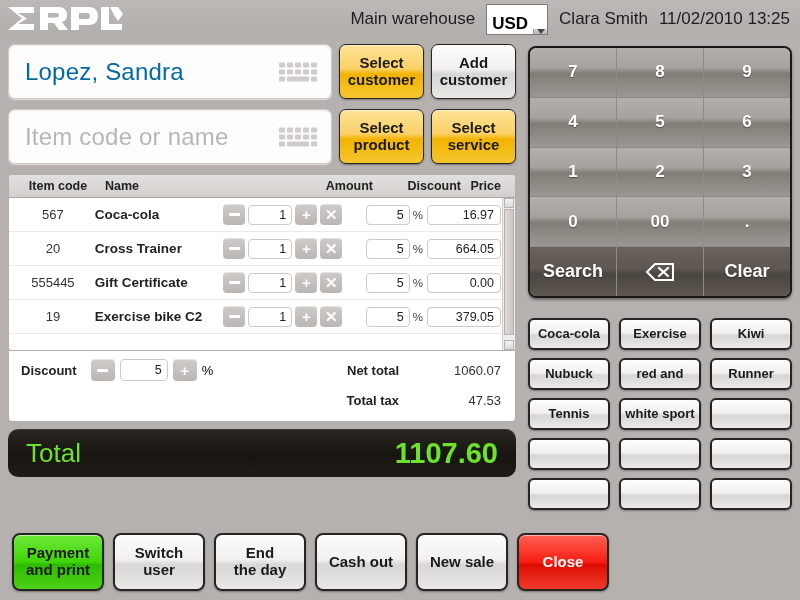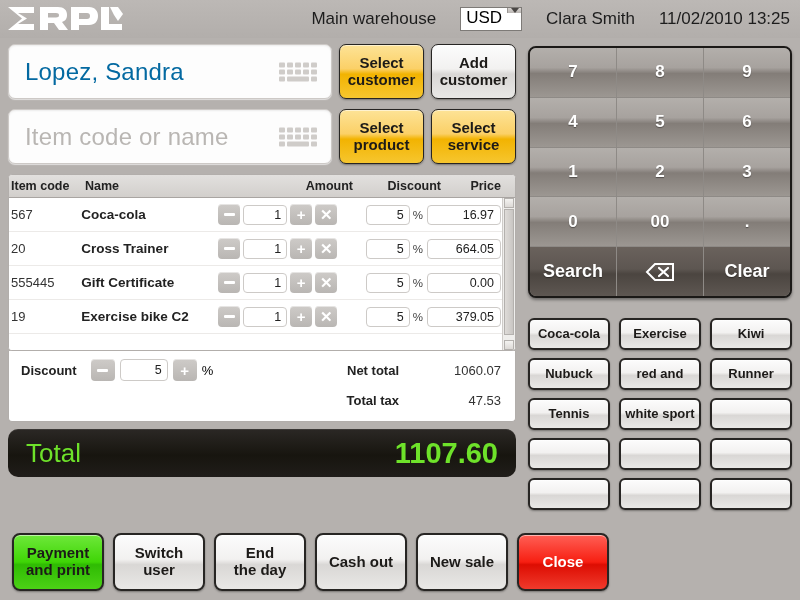--- a/index.html
+++ b/index.html
@@ -17,27 +17,27 @@
     background: linear-gradient(#bcb8b5, #b2aeab);
     display: flex; align-items: center;
   }
   .logo {
     margin-left: 6px; width: 120px; height: 30px;
     display: flex; align-items: center; justify-content: flex-start;
   }
   .logo svg { display: block; }
   .header-right {
     margin-left: auto; margin-right: 10px;
-    display: flex; align-items: center; gap: 24px;
+    display: flex; align-items: center; gap: 11px;
     font-size: 17px; color: #1d1d1d;
   }
   .hdr-text { white-space: nowrap; }
   .currency-select {
-    display: flex; align-items: flex-start; height: 24px;
-    border: 1px solid #7d7a77; background: #fff;
+    display: flex; align-items: flex-end; height: 31px;
+    border: 1px solid #7d7a77; background: #fff; font-weight: bold;
   }
   .currency-value {
     padding: 0 5px; display: flex; align-items: center;
     font-size: 17px; color: #000; background: #fff;
   }
   .currency-arrow {
     width: 14px; background: linear-gradient(#d8d4d1, #bab6b3);
     border-left: 1px solid #9a9693;
     display: flex; align-items: center; justify-content: center;
   }
@@ -88,21 +88,21 @@
     background: #fff; border: 1px solid #b2aeab; border-radius: 4px;
     margin-top: 2px; overflow: hidden;
     box-shadow: inset 0 1px 2px rgba(0,0,0,.08);
   }
   .thead {
     display: flex; align-items: center; height: 23px;
     background: linear-gradient(#e2e0de, #d2cfcc);
     border-bottom: 1px solid #a9a5a2;
     font-size: 12.5px; font-weight: bold; color: #222;
   }
-  .c-code   { width: 76px; padding-left: 2px; }
+  .c-code   { width: 96px; padding-left: 2px; text-align: center; }
   .c-name   { width: 144px; }
   .c-amount { width: 128px; text-align: right; padding-right: 4px; }
   .c-disc   { width: 90px; text-align: right; padding-right: 6px; }
   .c-price  { flex: 1; text-align: right; padding-right: 14px; }
 
   .tbody { position: relative; height: 152px; background: #fff; }
   .trow {
     display: flex; align-items: center; height: 34px;
     border-bottom: 1px solid #eceae8; font-size: 13px; color: #222;
   }

